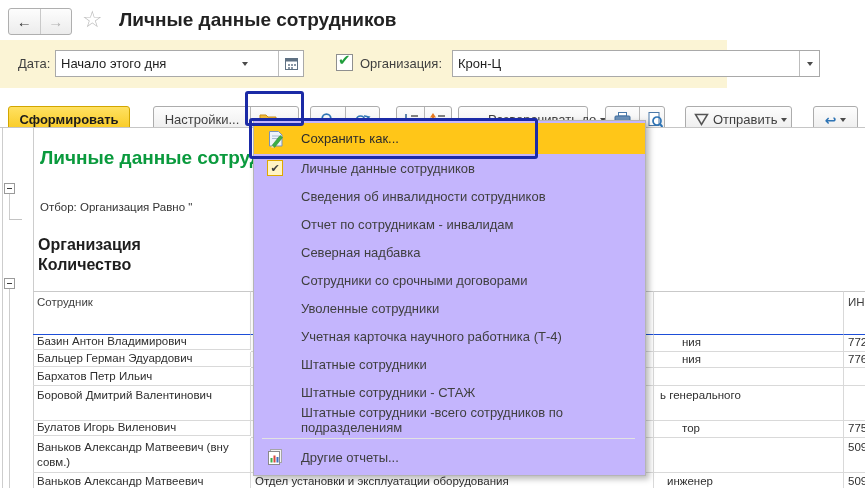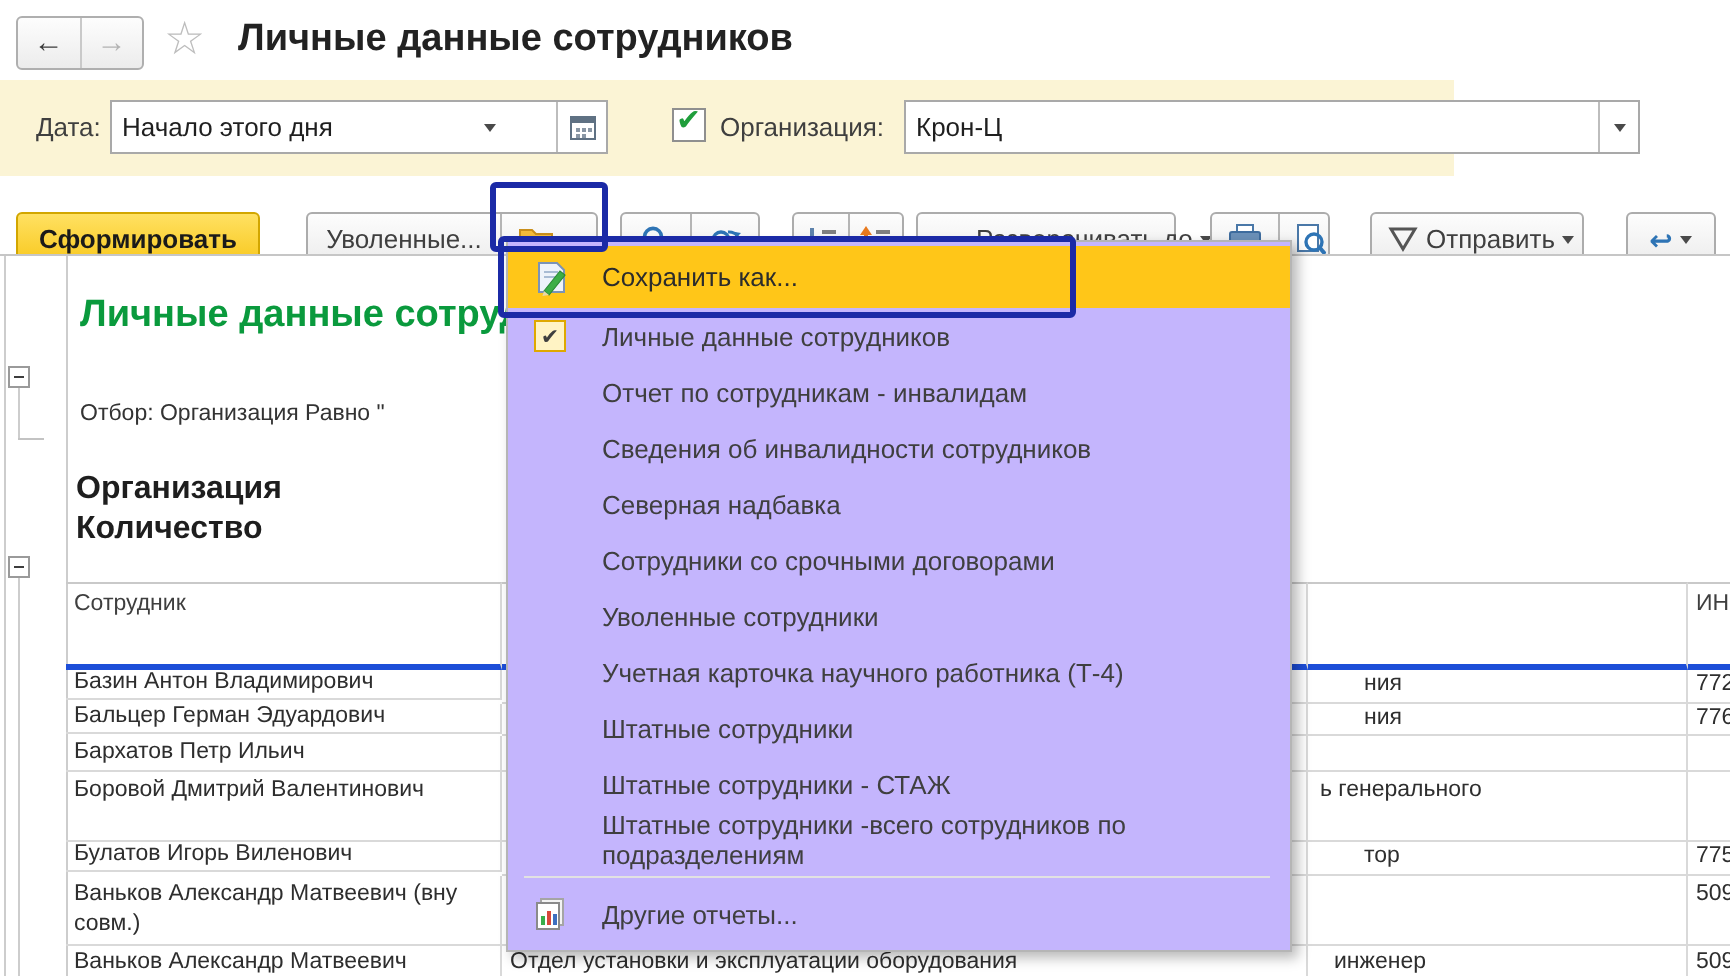--- a/index.html
+++ b/index.html
@@ -42,21 +42,21 @@
   .hline{position:absolute;height:1px;background:#c3c3c3;}
   .groupbox{position:absolute;width:11px;height:11px;border:1px solid #9a9a9a;background:#fff;box-sizing:border-box;}
   .groupbox::after{content:"";position:absolute;left:2px;top:4px;width:5px;height:1px;background:#3d3d3d;}
   .rtitle{position:absolute;left:40px;top:19px;font-size:19px;font-weight:bold;color:#0a9a3d;white-space:nowrap;}
   .rfilter{position:absolute;left:40px;top:73px;font-size:11.5px;color:#333;white-space:nowrap;}
   .rbold{position:absolute;left:38px;font-size:16px;font-weight:bold;color:#1e1e1e;}
   .grid{position:absolute;left:33px;top:163px;display:grid;grid-template-columns:218px 403px 190px 119px;}
   .cell{box-sizing:border-box;border-right:1px solid #d9d9d9;border-bottom:1px solid #d9d9d9;
     font-size:11.5px;color:#2e2e2e;padding:0 3px 0 4px;display:flex;align-items:center;
     overflow:hidden;white-space:pre-line;line-height:1.35;}
-  .cell.hdr{border-top:1px solid #c9c9c9;border-bottom:3px solid #1d4ed8;align-items:flex-start;padding-top:3px;color:#3f3f3f;}
+  .cell.hdr{border-top:1px solid #c9c9c9;border-bottom:1px solid #1d4ed8;align-items:flex-start;padding-top:3px;color:#3f3f3f;}
   .cell.top{align-items:flex-start;padding-top:2px;}
   
   .menu{position:absolute;left:253px;top:120px;width:391px;background:#c4b5fd;border:1px solid #b5b5b5;
     box-shadow:3px 3px 6px rgba(0,0,0,.28);padding:2px 0 4px 0;z-index:5;list-style:none;margin:0;}
   .menu li{position:relative;height:28px;display:flex;align-items:center;padding-left:47px;font-size:13px;color:#3f3f3f;}
   .menu li.hl{height:31px;background:#ffc618;color:#2c2c2c;}
   .menu .micon{position:absolute;left:13px;top:50%;transform:translateY(-50%);}
   .menu .msep{height:1px;background:#e2e2e2;margin:4px 10px 4px 8px;}
   .varcheck{width:16px;height:16px;background:#fff3c4;border:1px solid #dfa800;box-sizing:border-box;
     display:flex;align-items:center;justify-content:center;font-size:11px;color:#3f3f3f;}
@@ -110,21 +110,21 @@
   </div>
 </div>
 
 <div class="toolbar">
   <div class="btn btn-generate" style="left:8px;width:122px;">
     <div class="bseg" style="flex:1;justify-content:center;">Сформировать</div>
   </div>
 
   <div class="btn" style="left:153px;width:146px;">
     <div class="bseg" style="width:80px;">
-        <span>Уволенные...</span>
+        <span>Настройки...</span>
       </div>
     <div class="bseg">
       <svg width="20" height="15" viewBox="0 0 20 15" class="icon">
         <path d="M1 3 L7 3 L9 5 L17 5 L17 14 L1 14 Z" fill="#f4bc3a" stroke="#c98f1b"></path>
         <rect x="9.5" y="6.5" width="8" height="8" fill="#fff" stroke="#9a9a9a"></rect>
         <rect x="11" y="11" width="3" height="2.5" fill="#d9483b"></rect>
       </svg>
       <span class="gap4"></span>
         <span class="caret"></span>
     </div>
@@ -282,24 +282,24 @@
       <polygon points="5,15.5 13,5.5 15.5,7.5 7.5,17.5" fill="#3dae46" stroke="#2b8b35" stroke-width="0.6"></polygon>
       <polygon points="5,15.5 7.5,17.5 4.2,18 " fill="#e9d9a8"></polygon>
     </svg>
     <span>Сохранить как...</span>
   </li>
   <li>
     <span class="micon varcheck">✔</span>
     <span>Личные данные сотрудников</span>
   </li>
   <li>
+      <span>Сведения об инвалидности сотрудников</span>
+    </li>
+  <li>
       <span>Отчет по сотрудникам - инвалидам</span>
-    </li>
-  <li>
-      <span>Сведения об инвалидности сотрудников</span>
     </li>
   <li>
       <span>Северная надбавка</span>
     </li>
   <li>
       <span>Сотрудники со срочными договорами</span>
     </li>
   <li>
       <span>Уволенные сотрудники</span>
     </li>

